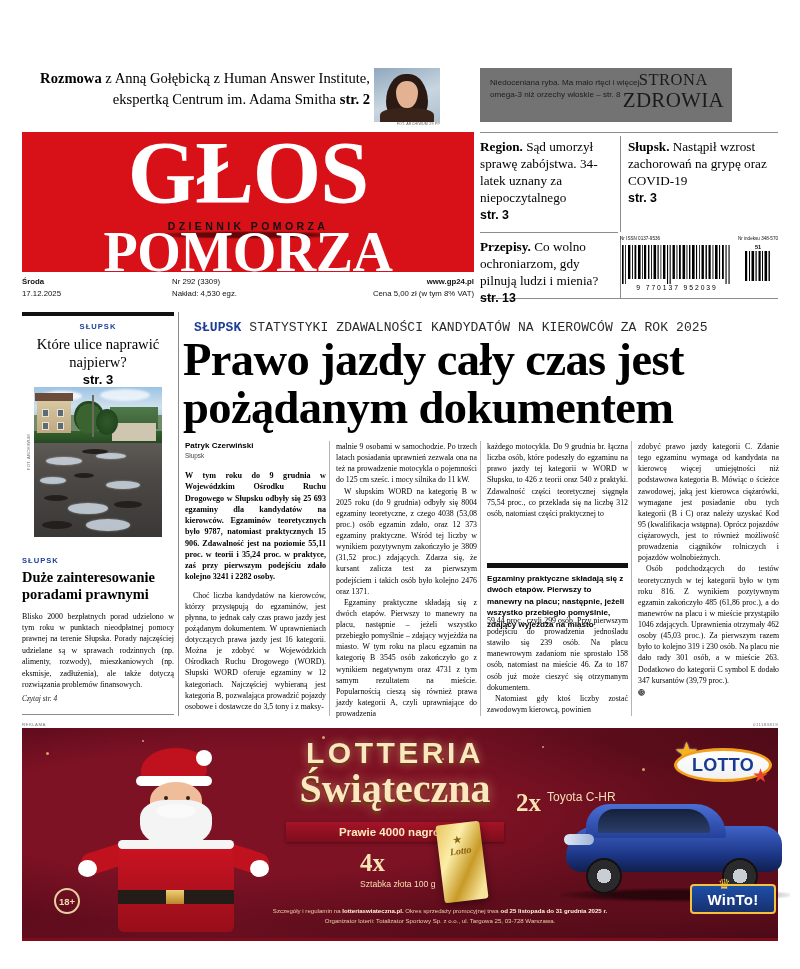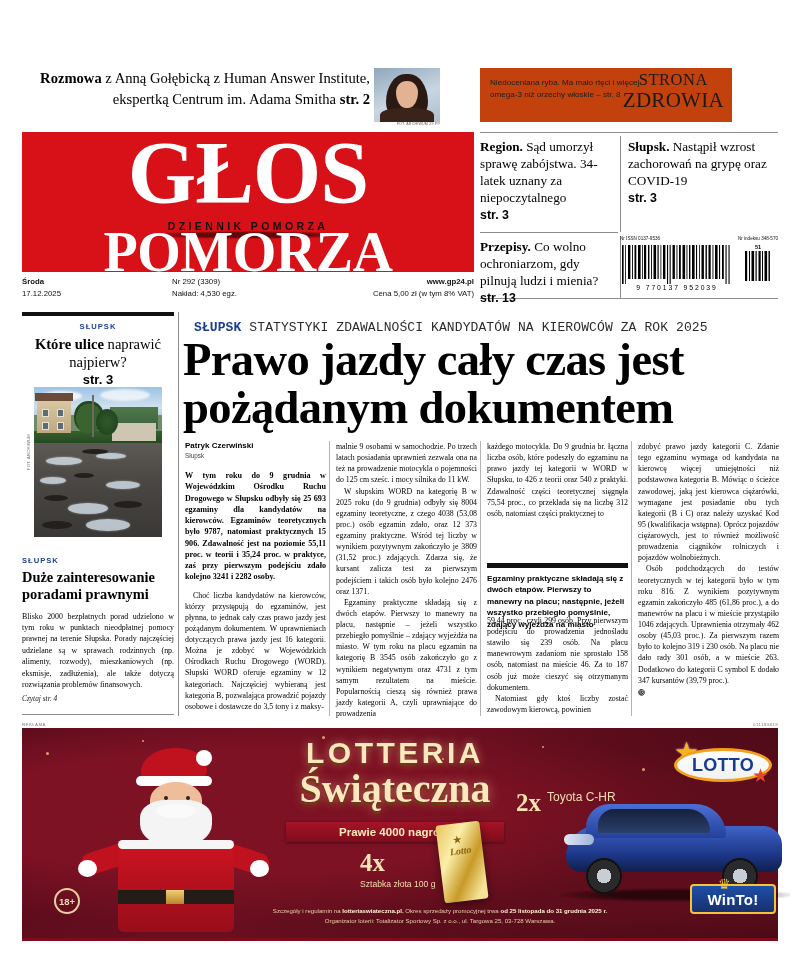--- a/index.html
+++ b/index.html
@@ -40,21 +40,21 @@
     position:absolute; left:6px; top:40px; width:54px; height:18px;
     background:#3a241a; border-radius:40% 40% 0 0;
   }
   .portrait-credit {
     position:absolute; left:374px; top:122px; width:66px;
     font-family:"Liberation Sans", sans-serif; font-size:3.6px;
     letter-spacing:.2px; color:#5a5a5a; text-align:right;
   }
   .promo-health {
     position:absolute; left:480px; top:68px; width:252px; height:54px;
-    background:#c2410c;
+    background:#737373;
   }
   .promo-health .ht {
     position:absolute; left:10px; top:9px; width:150px;
     font-family:"Liberation Sans", sans-serif;
     font-size:8.1px; line-height:1.5; color:#23201d;
   }
   .promo-health .hl {
     position:absolute; right:8px; top:4px; text-align:center;
     font-family:"Liberation Serif", serif; color:#1a1a1a;
   }
@@ -125,21 +125,21 @@
   .side-kicker {
     font-family:"Liberation Sans", sans-serif; font-weight:bold;
     font-size:7.6px; letter-spacing:1px; color:#1c3f94;
   }
   .side1 { position:absolute; left:22px; top:322px; width:152px; }
   .side1 .k { text-align:center; }
   .side1 .h {
     margin-top:4px; text-align:center; font-size:14.6px; line-height:1.24;
     font-family:"Liberation Serif", serif;
   }
-  .side1 .h b { font-weight:bold;margin-top:48px; }
+  .side1 .h b { font-weight:normal;margin-top:48px; }
   .side1 .pg { margin-top:1px; text-align:center;
     font-family:"Liberation Sans", sans-serif; font-weight:bold; font-size:13px; }
 
   .side-photo {
     position:absolute; left:34px; top:387px; width:128px; height:150px;
     overflow:hidden;
     background:linear-gradient(180deg,#8cb6d8 0 16%,#6f8c6a 16% 30%,#54504c 30% 100%);
   }
   .sp-sky { position:absolute; left:0; top:0; width:128px; height:28px;
     background:linear-gradient(180deg,#9cc3e4,#cfe0ee 70%,#b9cfdf); }

